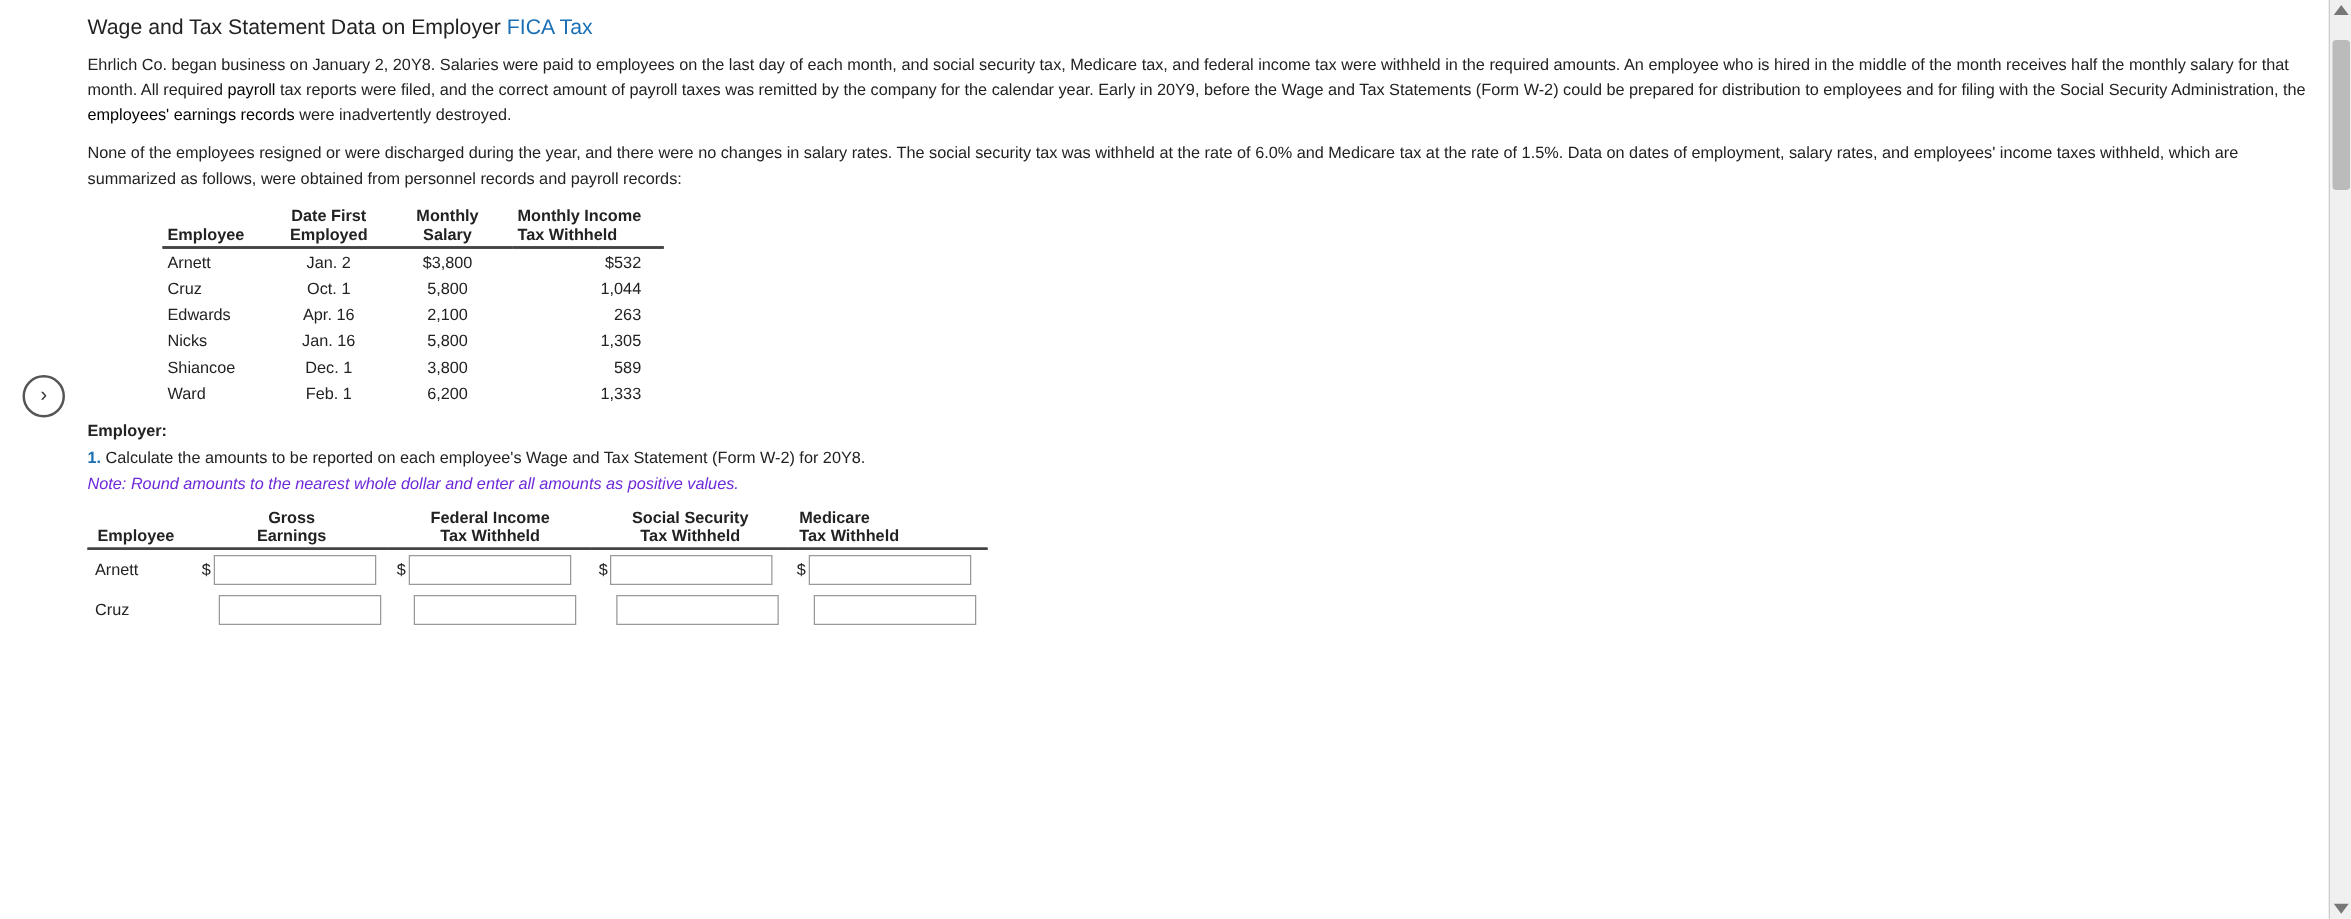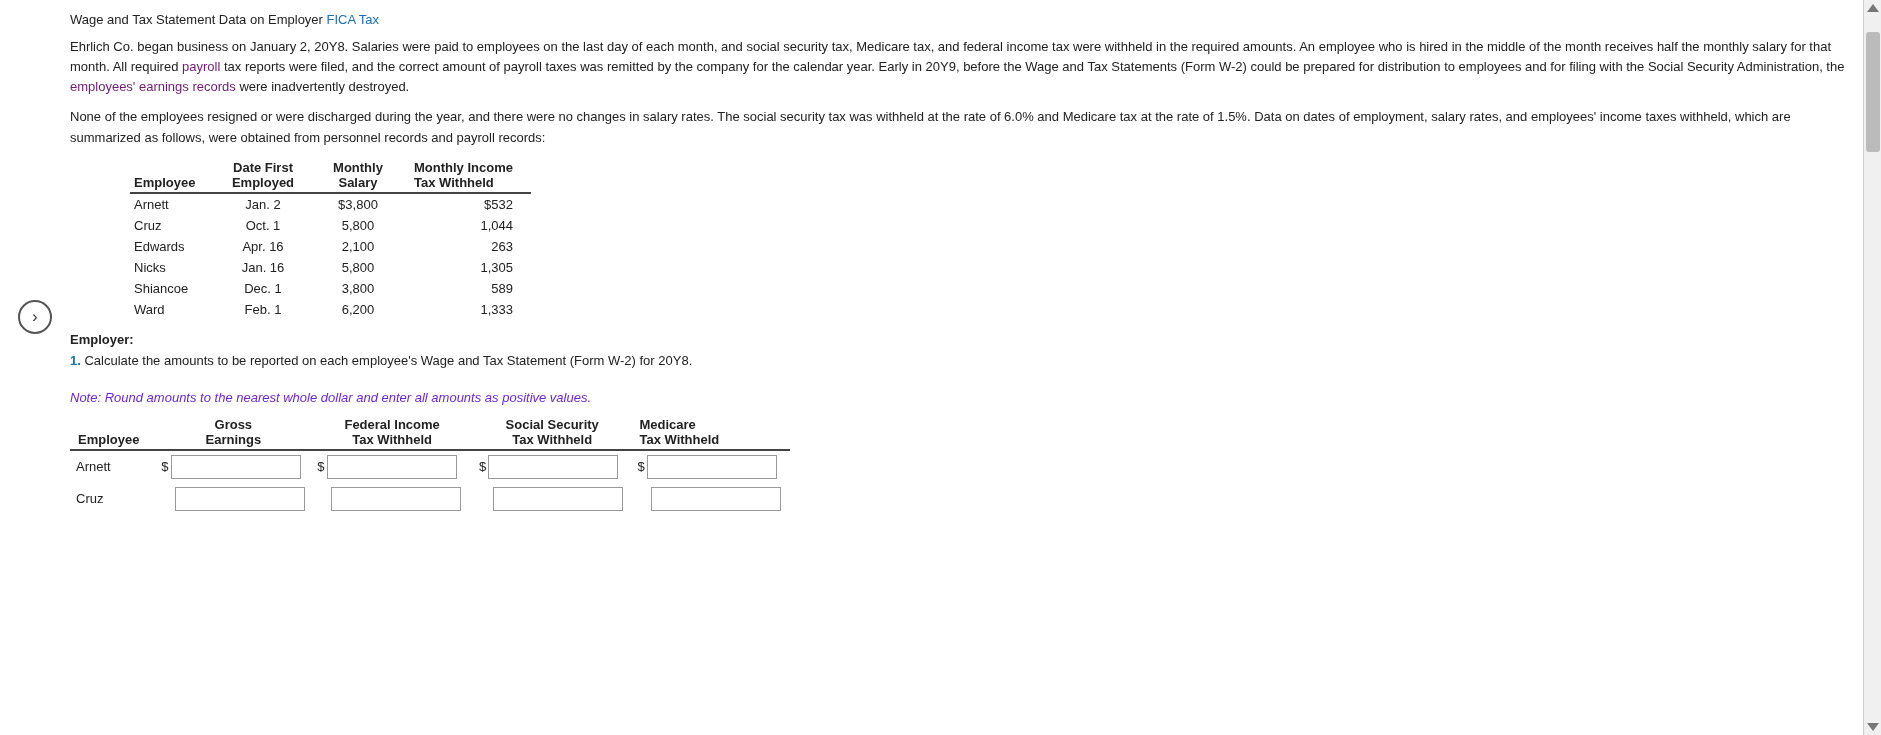--- a/index.html
+++ b/index.html
@@ -68,36 +68,36 @@
       border-top: 8px solid #777;
       cursor: pointer;
     }
     .content {
       margin-left: 60px;
       margin-right: 22px;
       padding: 12px 10px 20px 10px;
       flex: 1;
     }
     .title-line {
-      font-size: 13px;
+      font-size: 17px;
       margin-bottom: 10px;
       color: #222;
     }
     .title-line a, .link {
       color: #1a6fb5;
       text-decoration: none;
     }
     .paragraph {
       font-size: 13px;
       line-height: 1.55;
       margin-bottom: 10px;
       color: #222;
     }
     .paragraph .link {
-      color: #701a75;
+      color: #000000;
     }
     
     .emp-table {
       border-collapse: collapse;
       margin: 10px 0 10px 60px;
       font-size: 13px;
     }
     .emp-table th {
       text-align: left;
       font-weight: bold;
@@ -119,21 +119,21 @@
       border-bottom: 2px solid #444;
     }
     
     .required-label {
       font-weight: bold;
       font-size: 13px;
       margin: 12px 0 6px 0;
     }
     .question-text {
       font-size: 13px;
-      margin-bottom: 22px;
+      margin-bottom: 6px;
       color: #222;
     }
     .question-text .qnum {
       font-weight: bold;
       color: #1a6fb5;
     }
     .note-text {
       font-size: 13px;
       font-style: italic;
       margin-bottom: 10px;

